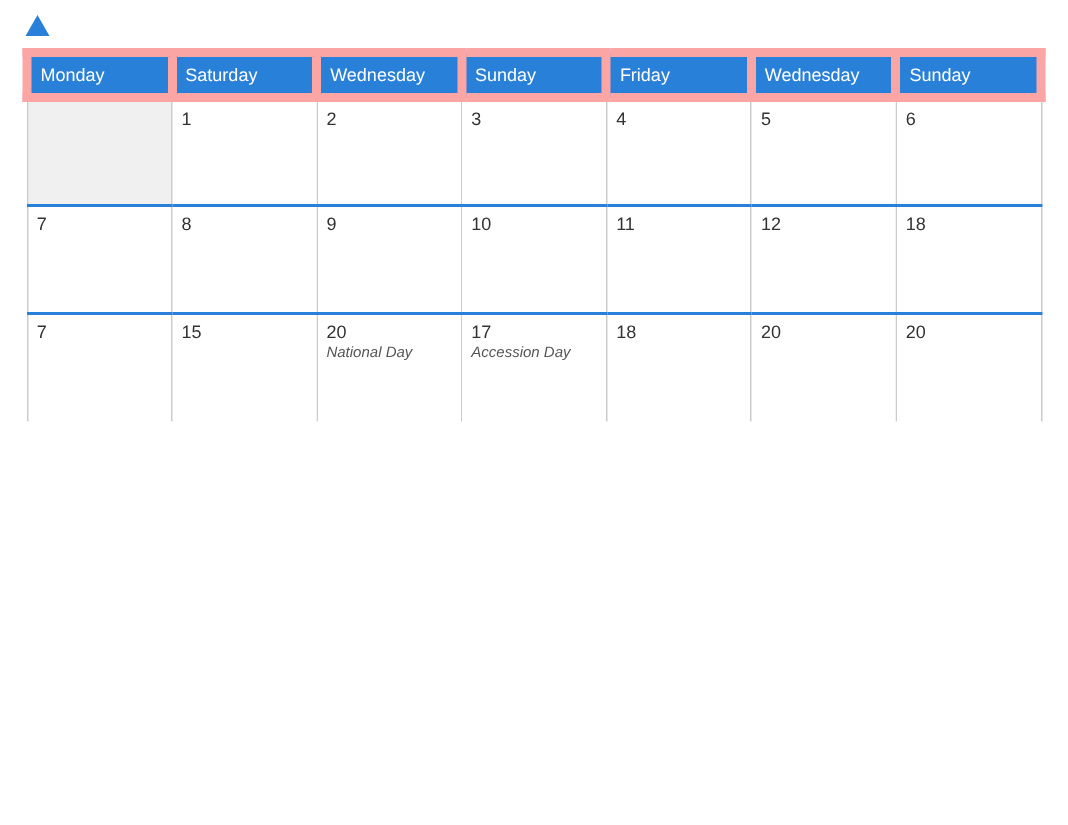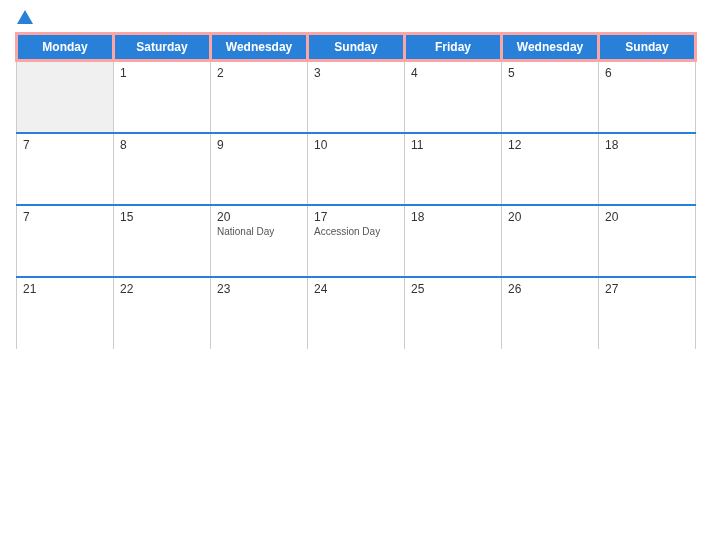--- a/index.html
+++ b/index.html
@@ -56,24 +56,24 @@
     }
     table {
       width: 100%;
       border-collapse: collapse;
       table-layout: fixed;
     }
     thead tr th {
       background: #2980d9;
       color: #fff;
       font-size: 12px;
-      font-weight: bold;
+      font-weight: normal;
       padding: 5px 6px;
-      text-align: center;
-      border: 3px solid #fca5a5;
+      text-align: left;
+      border: 6px solid #fca5a5;
     }
     tbody tr {
       height: 72px;
     }
     tbody tr td {
       vertical-align: top;
       padding: 4px 6px;
       font-size: 12px;
       color: #333;
       border-left: 1px solid #ccc;
@@ -97,20 +97,21 @@
     .day-num {
       font-size: 12px;
       color: #333;
       display: block;
     }
     .holiday {
       font-size: 10px;
       color: #555;
       margin-top: 2px;
       display: block;
+      font-style: italic;
     }
     .empty { background: #f0f0f0 !important; }
   </style>
 </head>
 <body>
 
 <div class="calendar-container">
   <div class="header">
     <div class="logo">
       <span class="logo-general"></span>
@@ -196,38 +197,15 @@
           <td>
             <span class="day-num">18</span>
           </td>
           <td>
             <span class="day-num">20</span>
           </td>
           <td>
             <span class="day-num">20</span>
           </td>
         </tr>
-        <tr class="row-divider">
-          <td>
-            <span class="day-num">21</span>
-          </td>
-          <td>
-            <span class="day-num">22</span>
-          </td>
-          <td>
-            <span class="day-num">23</span>
-          </td>
-          <td>
-            <span class="day-num">24</span>
-          </td>
-          <td>
-            <span class="day-num">25</span>
-          </td>
-          <td>
-            <span class="day-num">26</span>
-          </td>
-          <td>
-            <span class="day-num">27</span>
-          </td>
-        </tr>
       </tbody>
   </table>
 </div>
 
 </body></html>

